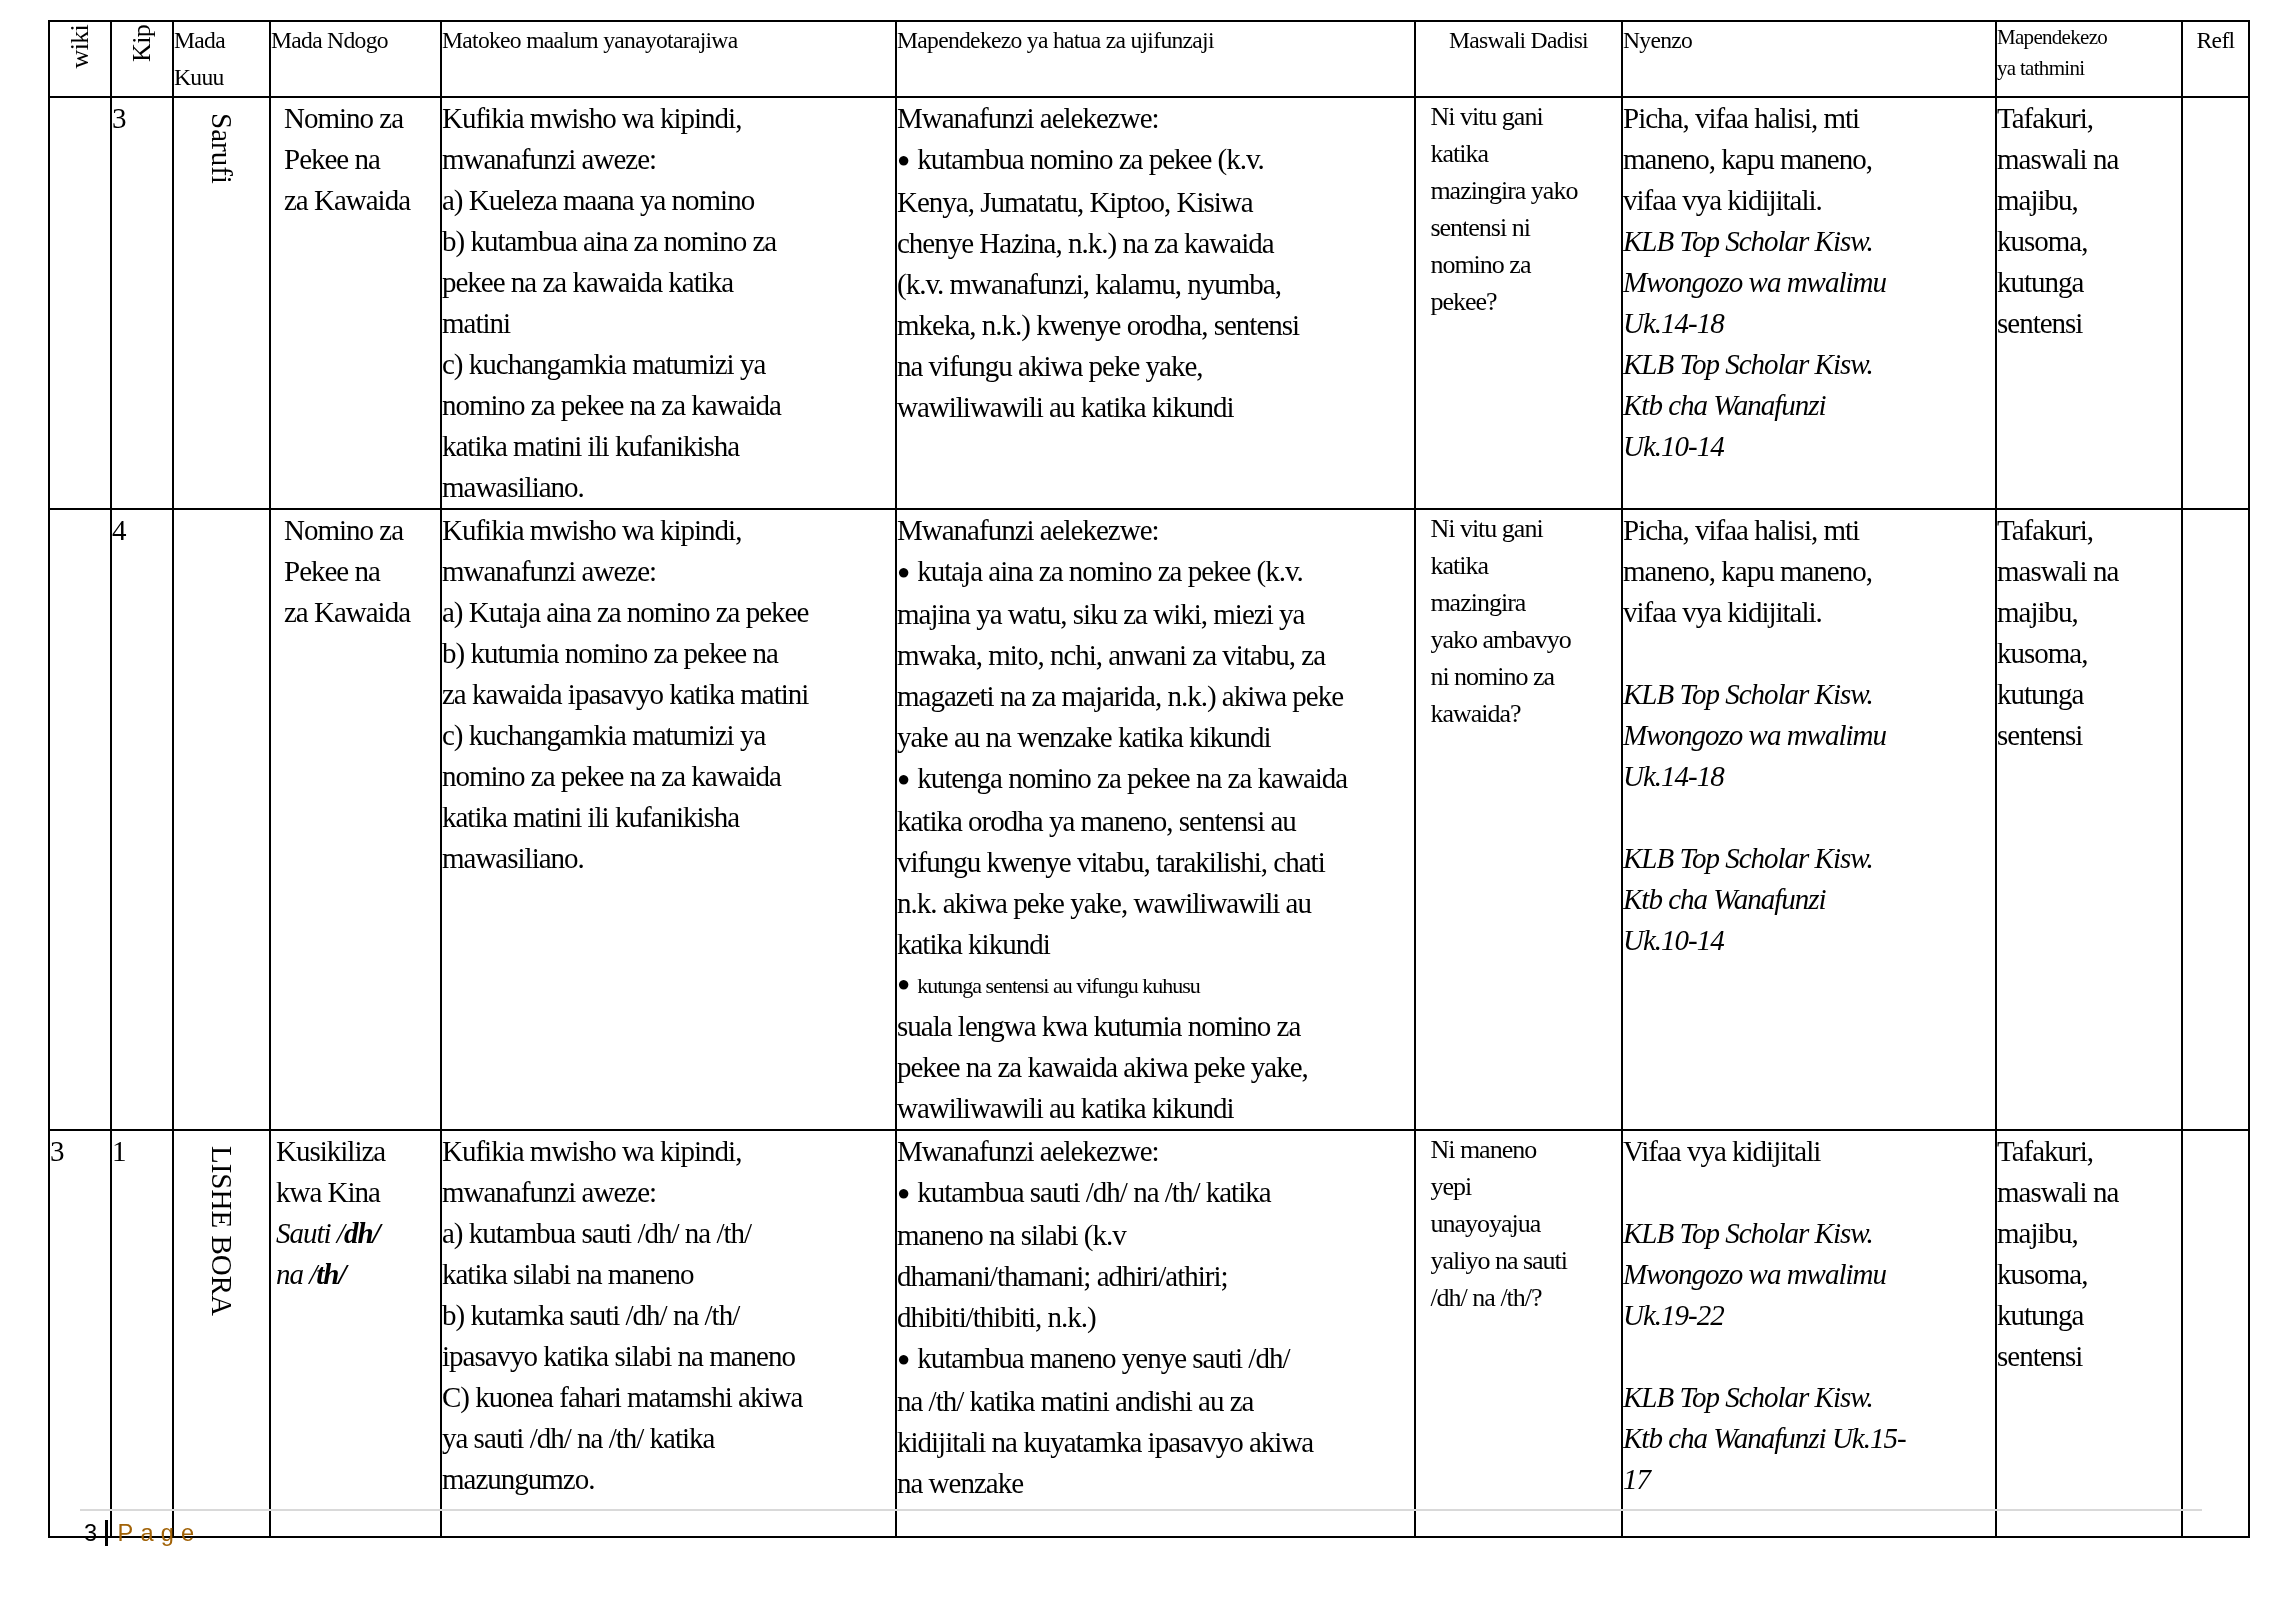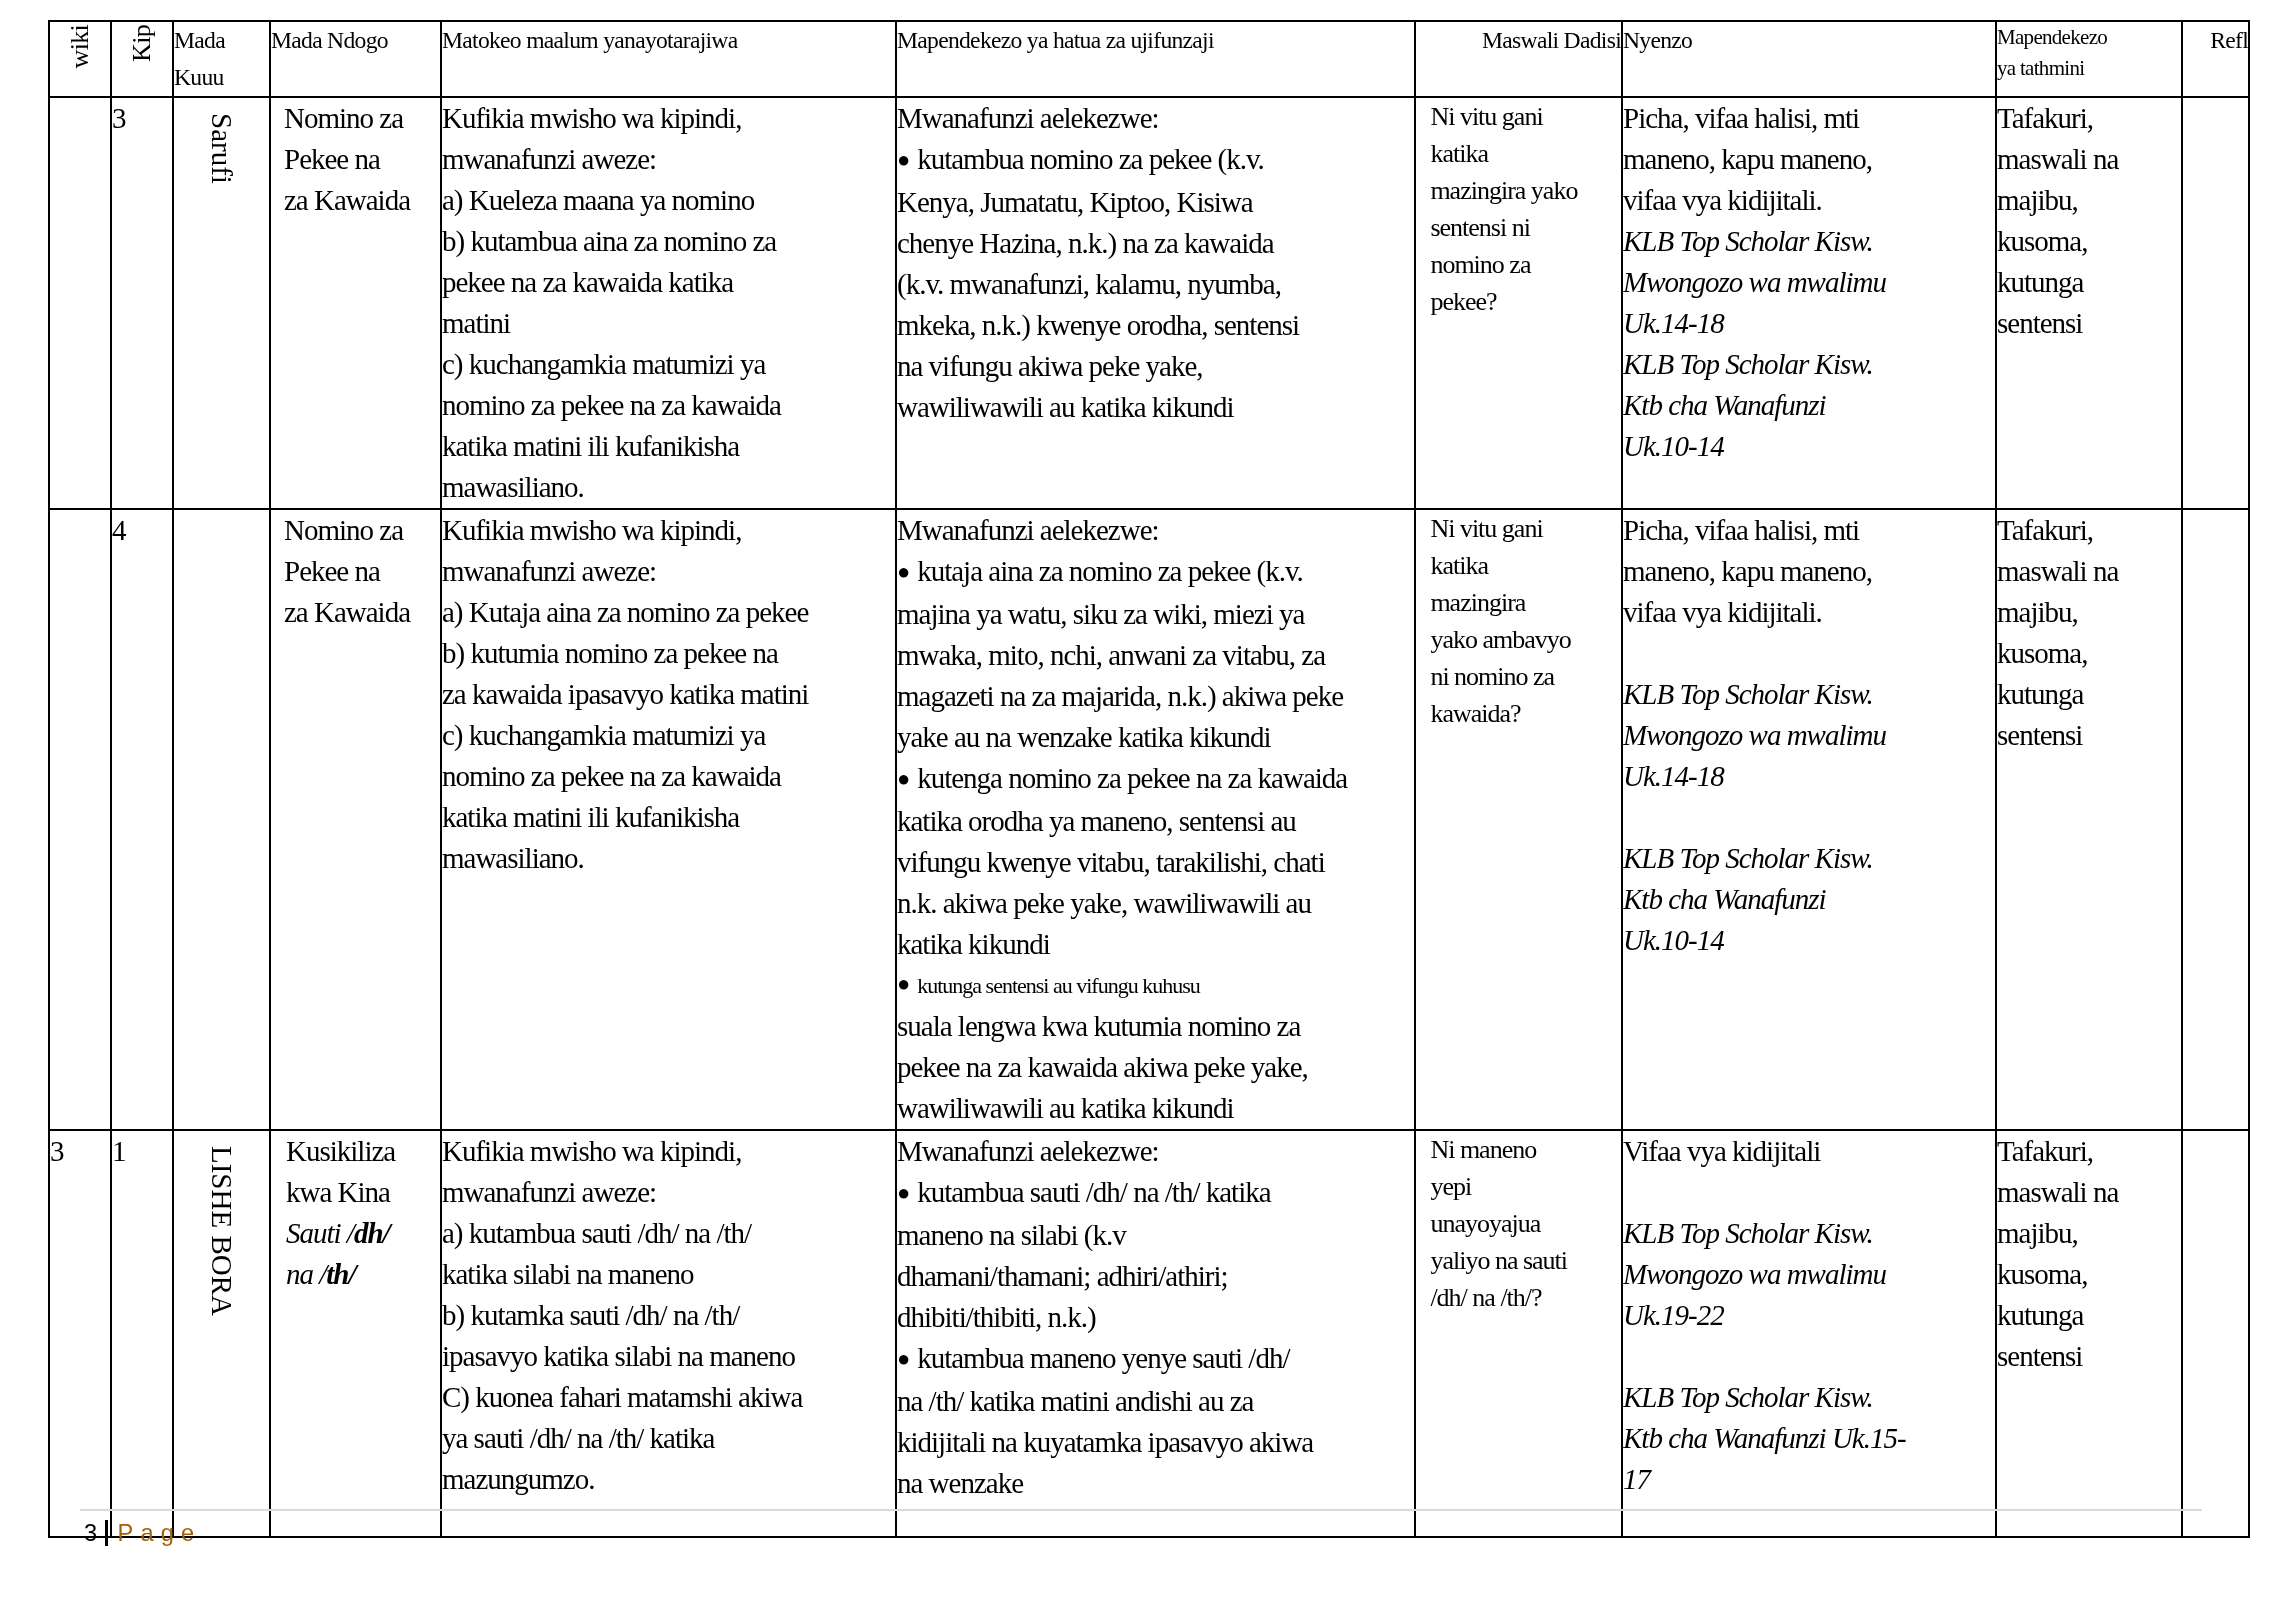--- a/index.html
+++ b/index.html
@@ -7,21 +7,21 @@
          font-family: "Liberation Serif", "DejaVu Serif", serif; color: #000; }
   .page { position: absolute; left: 0; top: 0; width: 2295px; height: 1623px; }
   table.scheme { position: absolute; left: 48px; top: 19.6px; border-collapse: collapse;
                  table-layout: fixed; width: 2202px; }
   table.scheme td, table.scheme th { border: 2.6px solid #000; vertical-align: top; padding: 0; }
   table.scheme th { font-weight: normal; font-size: 23.6px; line-height: 37px; letter-spacing: -0.7px; }
   table.scheme td { font-size: 29px; line-height: 41px; letter-spacing: -1px; }
   .hdr-row { height: 74px; }
   .hdr-text { padding: 2.6px 7.9px 0 7.9px; }
   .hdr-right { text-align: left; }
-  .hdr-center { text-align: right; }
+  .hdr-center { text-align: center; }
   .vert-hdr { height: 69px; position: relative; overflow: hidden; }
   .vert-hdr span { position: absolute; left: 50%; top: 3.9px; transform-origin: left top;
                    transform: rotate(-90deg) translate(-100%, -50%); white-space: nowrap;
                    font-size: 26px; line-height: 26px; }
   .cell { padding: 5.2px 13px 0 14.4px; white-space: normal; }
   .num-cell { padding: 6.5px 0 0 14.4px; font-size: 29px; }
   .vert-cell { position: relative; }
   .vert-cell span { position: absolute; left: 50%; top: 15.7px; writing-mode: vertical-rl;
                     transform: translateX(-50%); white-space: nowrap; font-size: 29px;
                     letter-spacing: 0; line-height: 29px; }
@@ -213,21 +213,21 @@
             <span class="line">sentensi</span>
           </td>
           <td class="cell"></td>
         </tr>
         <tr style="height: 407px;">
           <td class="num-cell">3</td>
           <td class="num-cell">1</td>
           <td class="vert-cell">
             <span>LISHE BORA</span>
           </td>
-          <td class="cell" style="padding-left: 15px; padding-right: 3.9px;">
+          <td class="cell" style="padding-left: 5px; padding-right: 3.9px;">
             <span class="line">Kusikiliza</span>
             <span class="line">kwa Kina</span>
             <span class="line italic"><span>Sauti /</span><span class="bold-it">dh/</span></span>
             <span class="line italic"><span>na /</span><span class="bold-it">th/</span></span>
           </td>
           <td class="cell">
             <span class="line">Kufikia mwisho wa kipindi,</span>
             <span class="line">mwanafunzi aweze:</span>
             <span class="line">a) kutambua sauti /dh/ na /th/</span>
             <span class="line">katika silabi na maneno</span>

